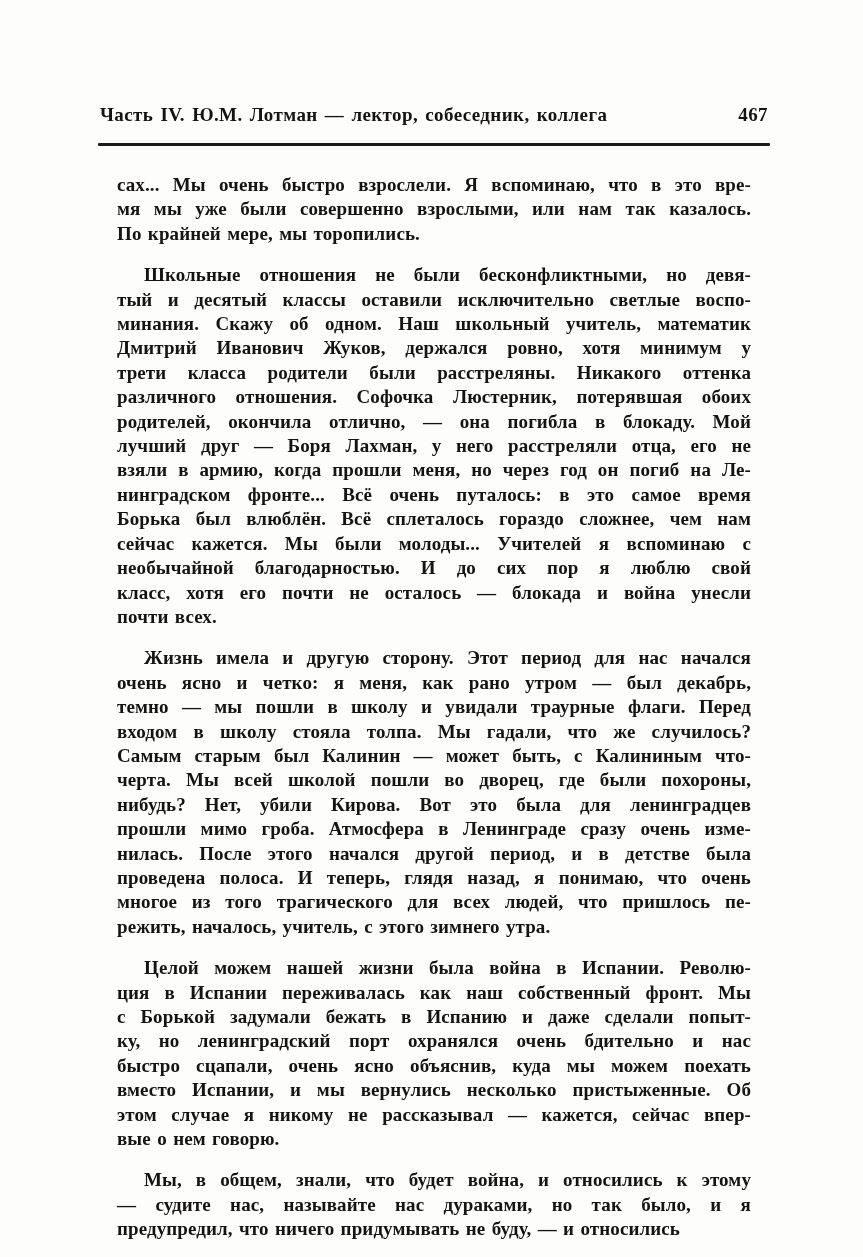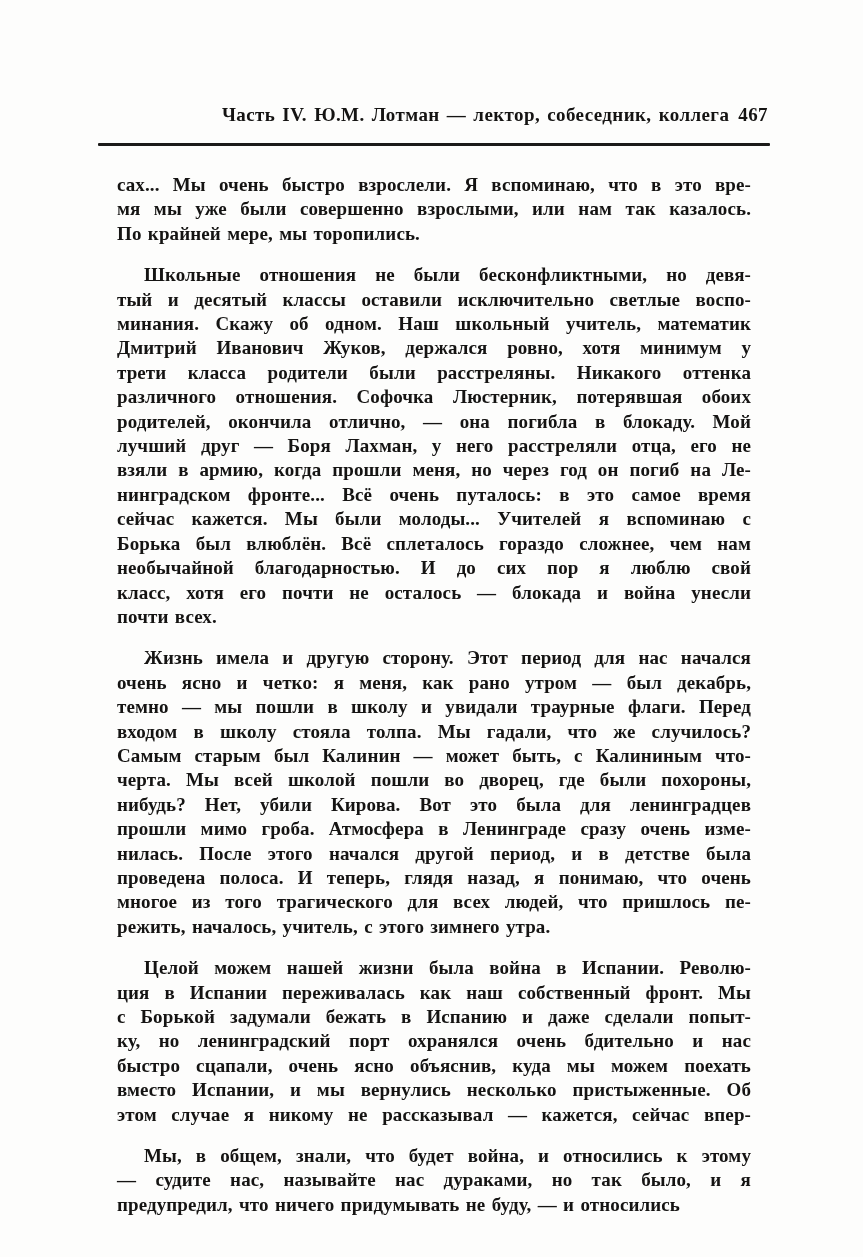--- a/index.html
+++ b/index.html
@@ -11,21 +11,21 @@
   .page {
     position: absolute; inset: 0;
     font-family: "Liberation Serif", "DejaVu Serif", serif;
     color: #151413;
     font-weight: 700;
   }
   .running-head {
     position: absolute;
     top: 104px; left: 100px; right: 95px;
     display: flex;
-    justify-content: flex-end;
+    justify-content: space-between;
     align-items: baseline;
     gap: 9px;
     font-size: 19px;
     letter-spacing: 0.4px;
     word-spacing: 2px;
     white-space: nowrap;
   }
   .head-rule {
     position: absolute;
     top: 143px; left: 98px; right: 93px;
@@ -69,22 +69,22 @@
         <div class="line indent">Школьные отношения не были бесконфликтными, но девя-</div>
         <div class="line">тый и десятый классы оставили исключительно светлые воспо-</div>
         <div class="line">минания. Скажу об одном. Наш школьный учитель, математик</div>
         <div class="line">Дмитрий Иванович Жуков, держался ровно, хотя минимум у</div>
         <div class="line">трети класса родители были расстреляны. Никакого оттенка</div>
         <div class="line">различного отношения. Софочка Люстерник, потерявшая обоих</div>
         <div class="line">родителей, окончила отлично, — она погибла в блокаду. Мой</div>
         <div class="line">лучший друг — Боря Лахман, у него расстреляли отца, его не</div>
         <div class="line">взяли в армию, когда прошли меня, но через год он погиб на Ле-</div>
         <div class="line">нинградском фронте... Всё очень путалось: в это самое время</div>
+        <div class="line">Борька был влюблён. Всё сплеталось гораздо сложнее, чем нам</div>
         <div class="line">сейчас кажется. Мы были молоды... Учителей я вспоминаю с</div>
-        <div class="line">Борька был влюблён. Всё сплеталось гораздо сложнее, чем нам</div>
         <div class="line">необычайной благодарностью. И до сих пор я люблю свой</div>
         <div class="line">класс, хотя его почти не осталось — блокада и война унесли</div>
         <div class="line last">почти всех.</div>
       </div>
       <div class="paragraph">
         <div class="line indent">Жизнь имела и другую сторону. Этот период для нас начался</div>
         <div class="line">очень ясно и четко: я меня, как рано утром — был декабрь,</div>
         <div class="line">темно — мы пошли в школу и увидали траурные флаги. Перед</div>
         <div class="line">входом в школу стояла толпа. Мы гадали, что же случилось?</div>
         <div class="line">Самым старым был Калинин — может быть, с Калининым что-</div>
@@ -97,20 +97,21 @@
         <div class="line last">режить, началось, учитель, с этого зимнего утра.</div>
       </div>
       <div class="paragraph">
         <div class="line indent">Целой можем нашей жизни была война в Испании. Револю-</div>
         <div class="line">ция в Испании переживалась как наш собственный фронт. Мы</div>
         <div class="line">с Борькой задумали бежать в Испанию и даже сделали попыт-</div>
         <div class="line">ку, но ленинградский порт охранялся очень бдительно и нас</div>
         <div class="line">быстро сцапали, очень ясно объяснив, куда мы можем поехать</div>
         <div class="line">вместо Испании, и мы вернулись несколько пристыженные. Об</div>
         <div class="line">этом случае я никому не рассказывал — кажется, сейчас впер-</div>
+        <div class="line last">вые о нем говорю.</div>
       </div>
       <div class="paragraph">
         <div class="line indent">Мы, в общем, знали, что будет война, и относились к этому</div>
         <div class="line">— судите нас, называйте нас дураками, но так было, и я</div>
         <div class="line last">предупредил, что ничего придумывать не буду, — и относились</div>
       </div>
     </div>
 </div>
 
 </body></html>

